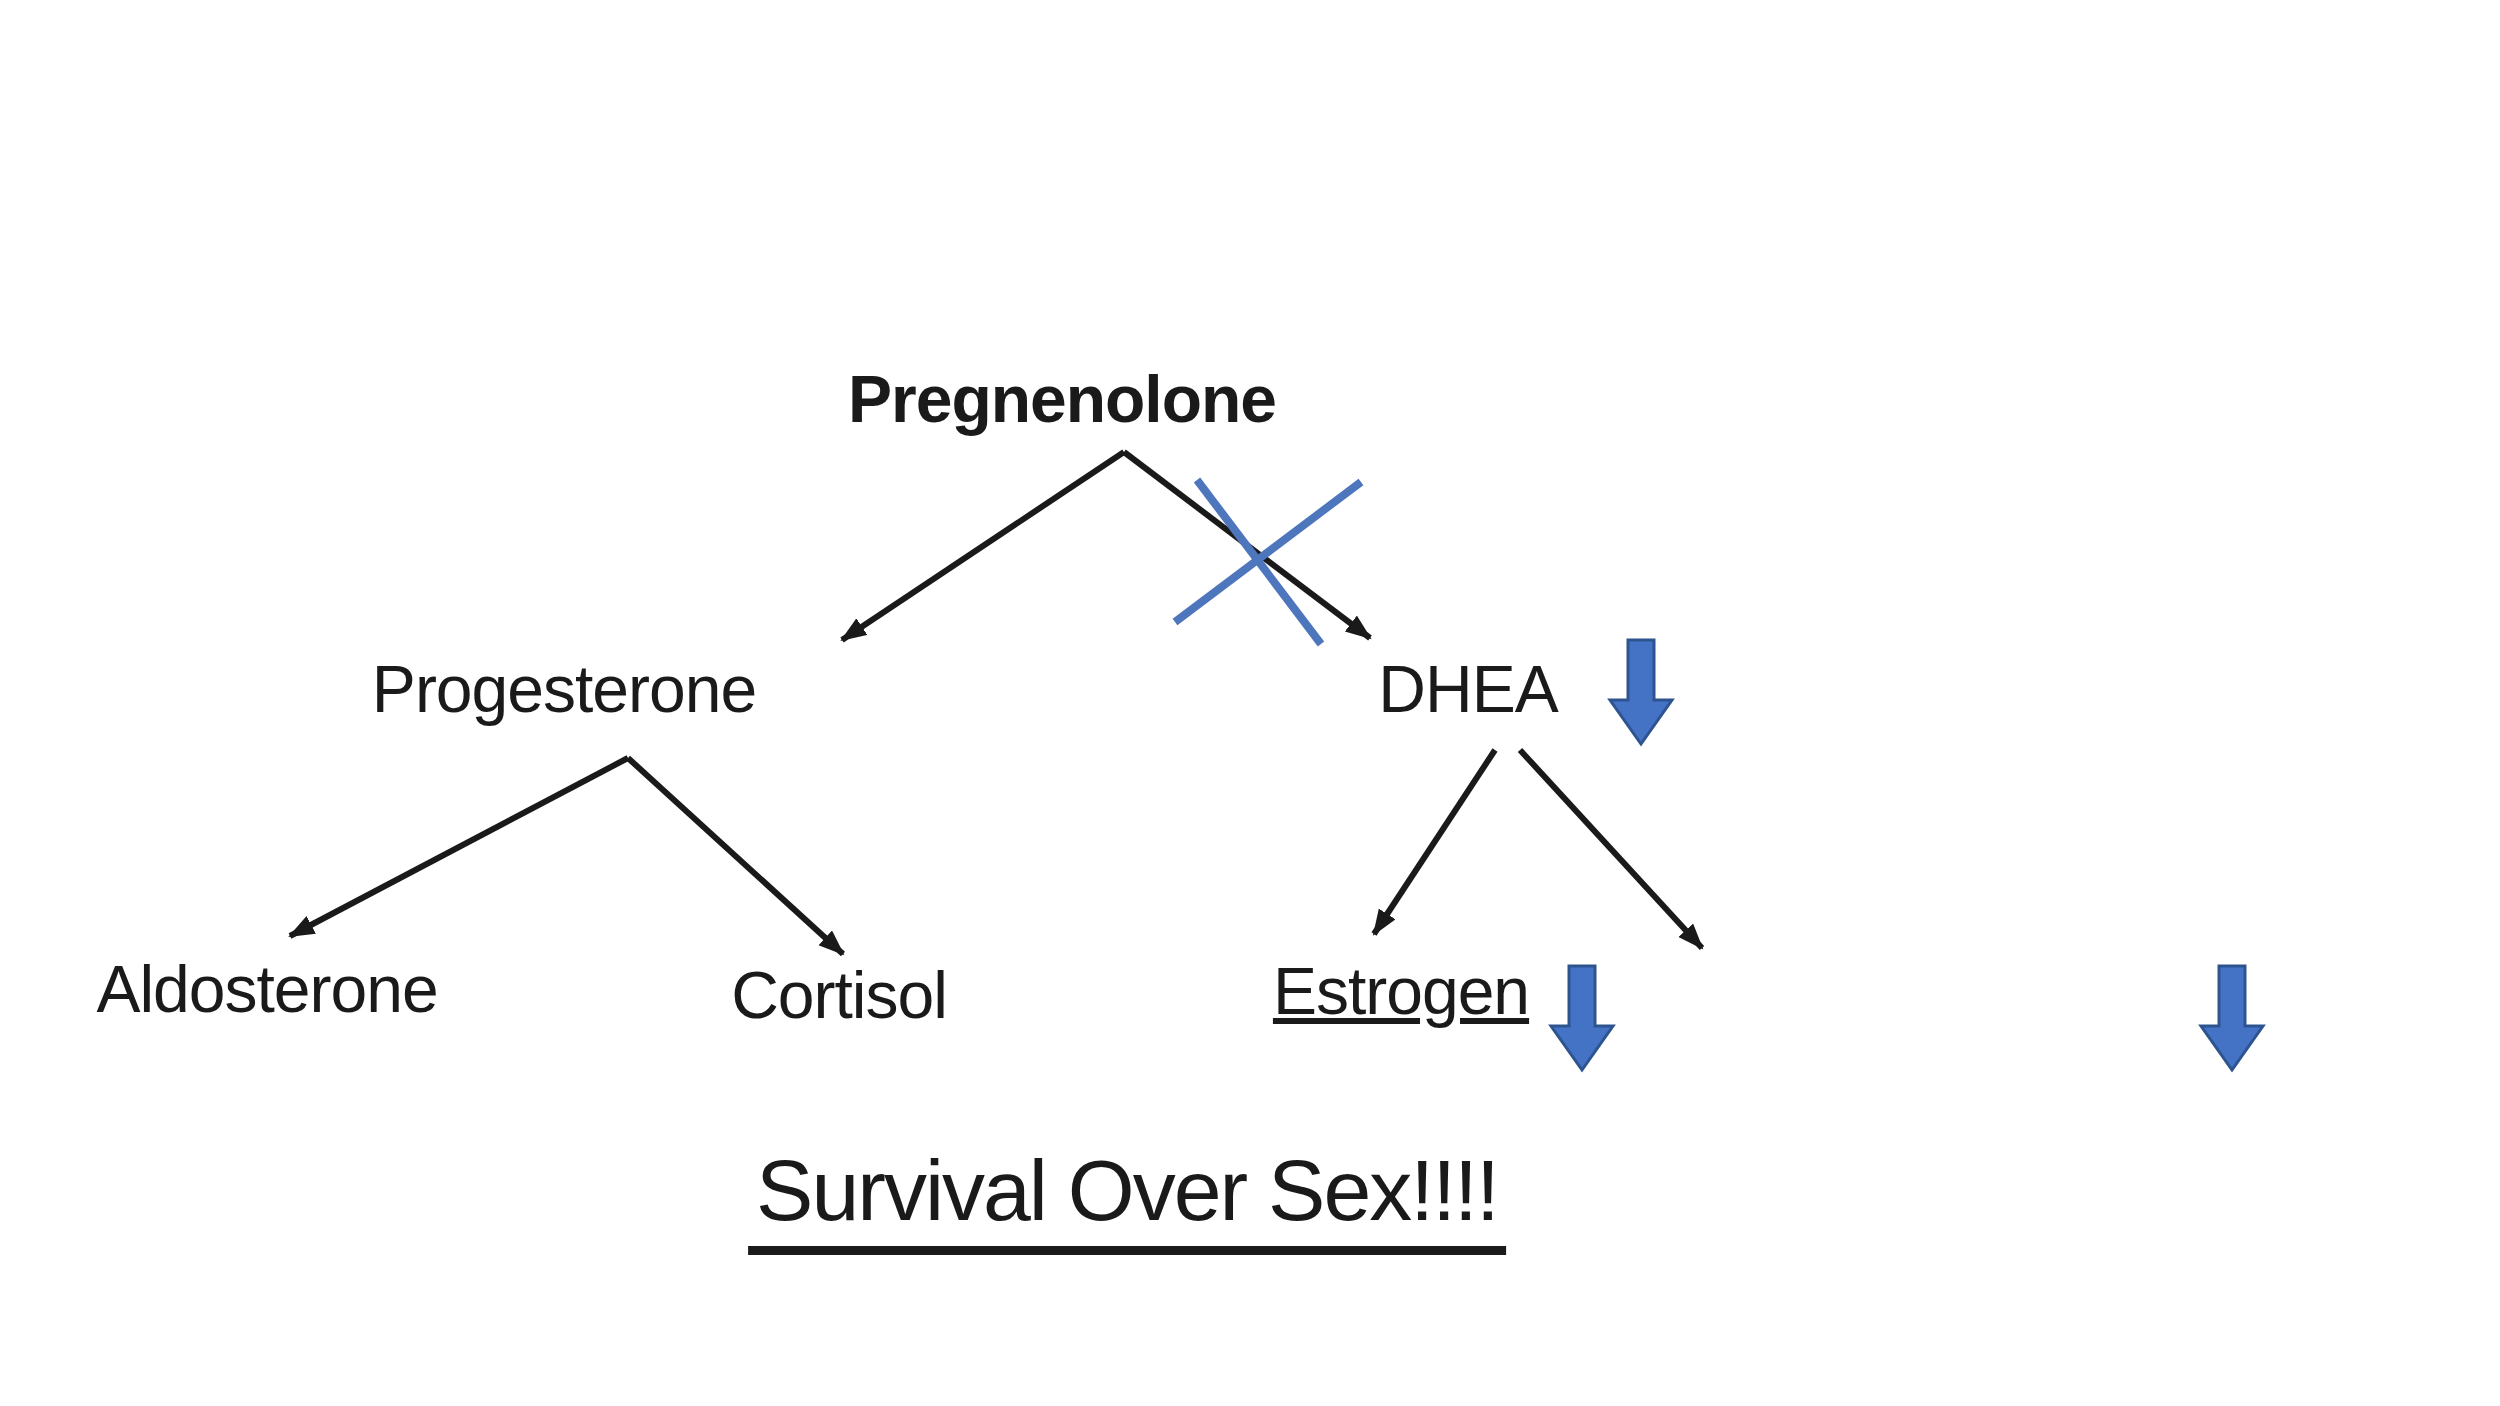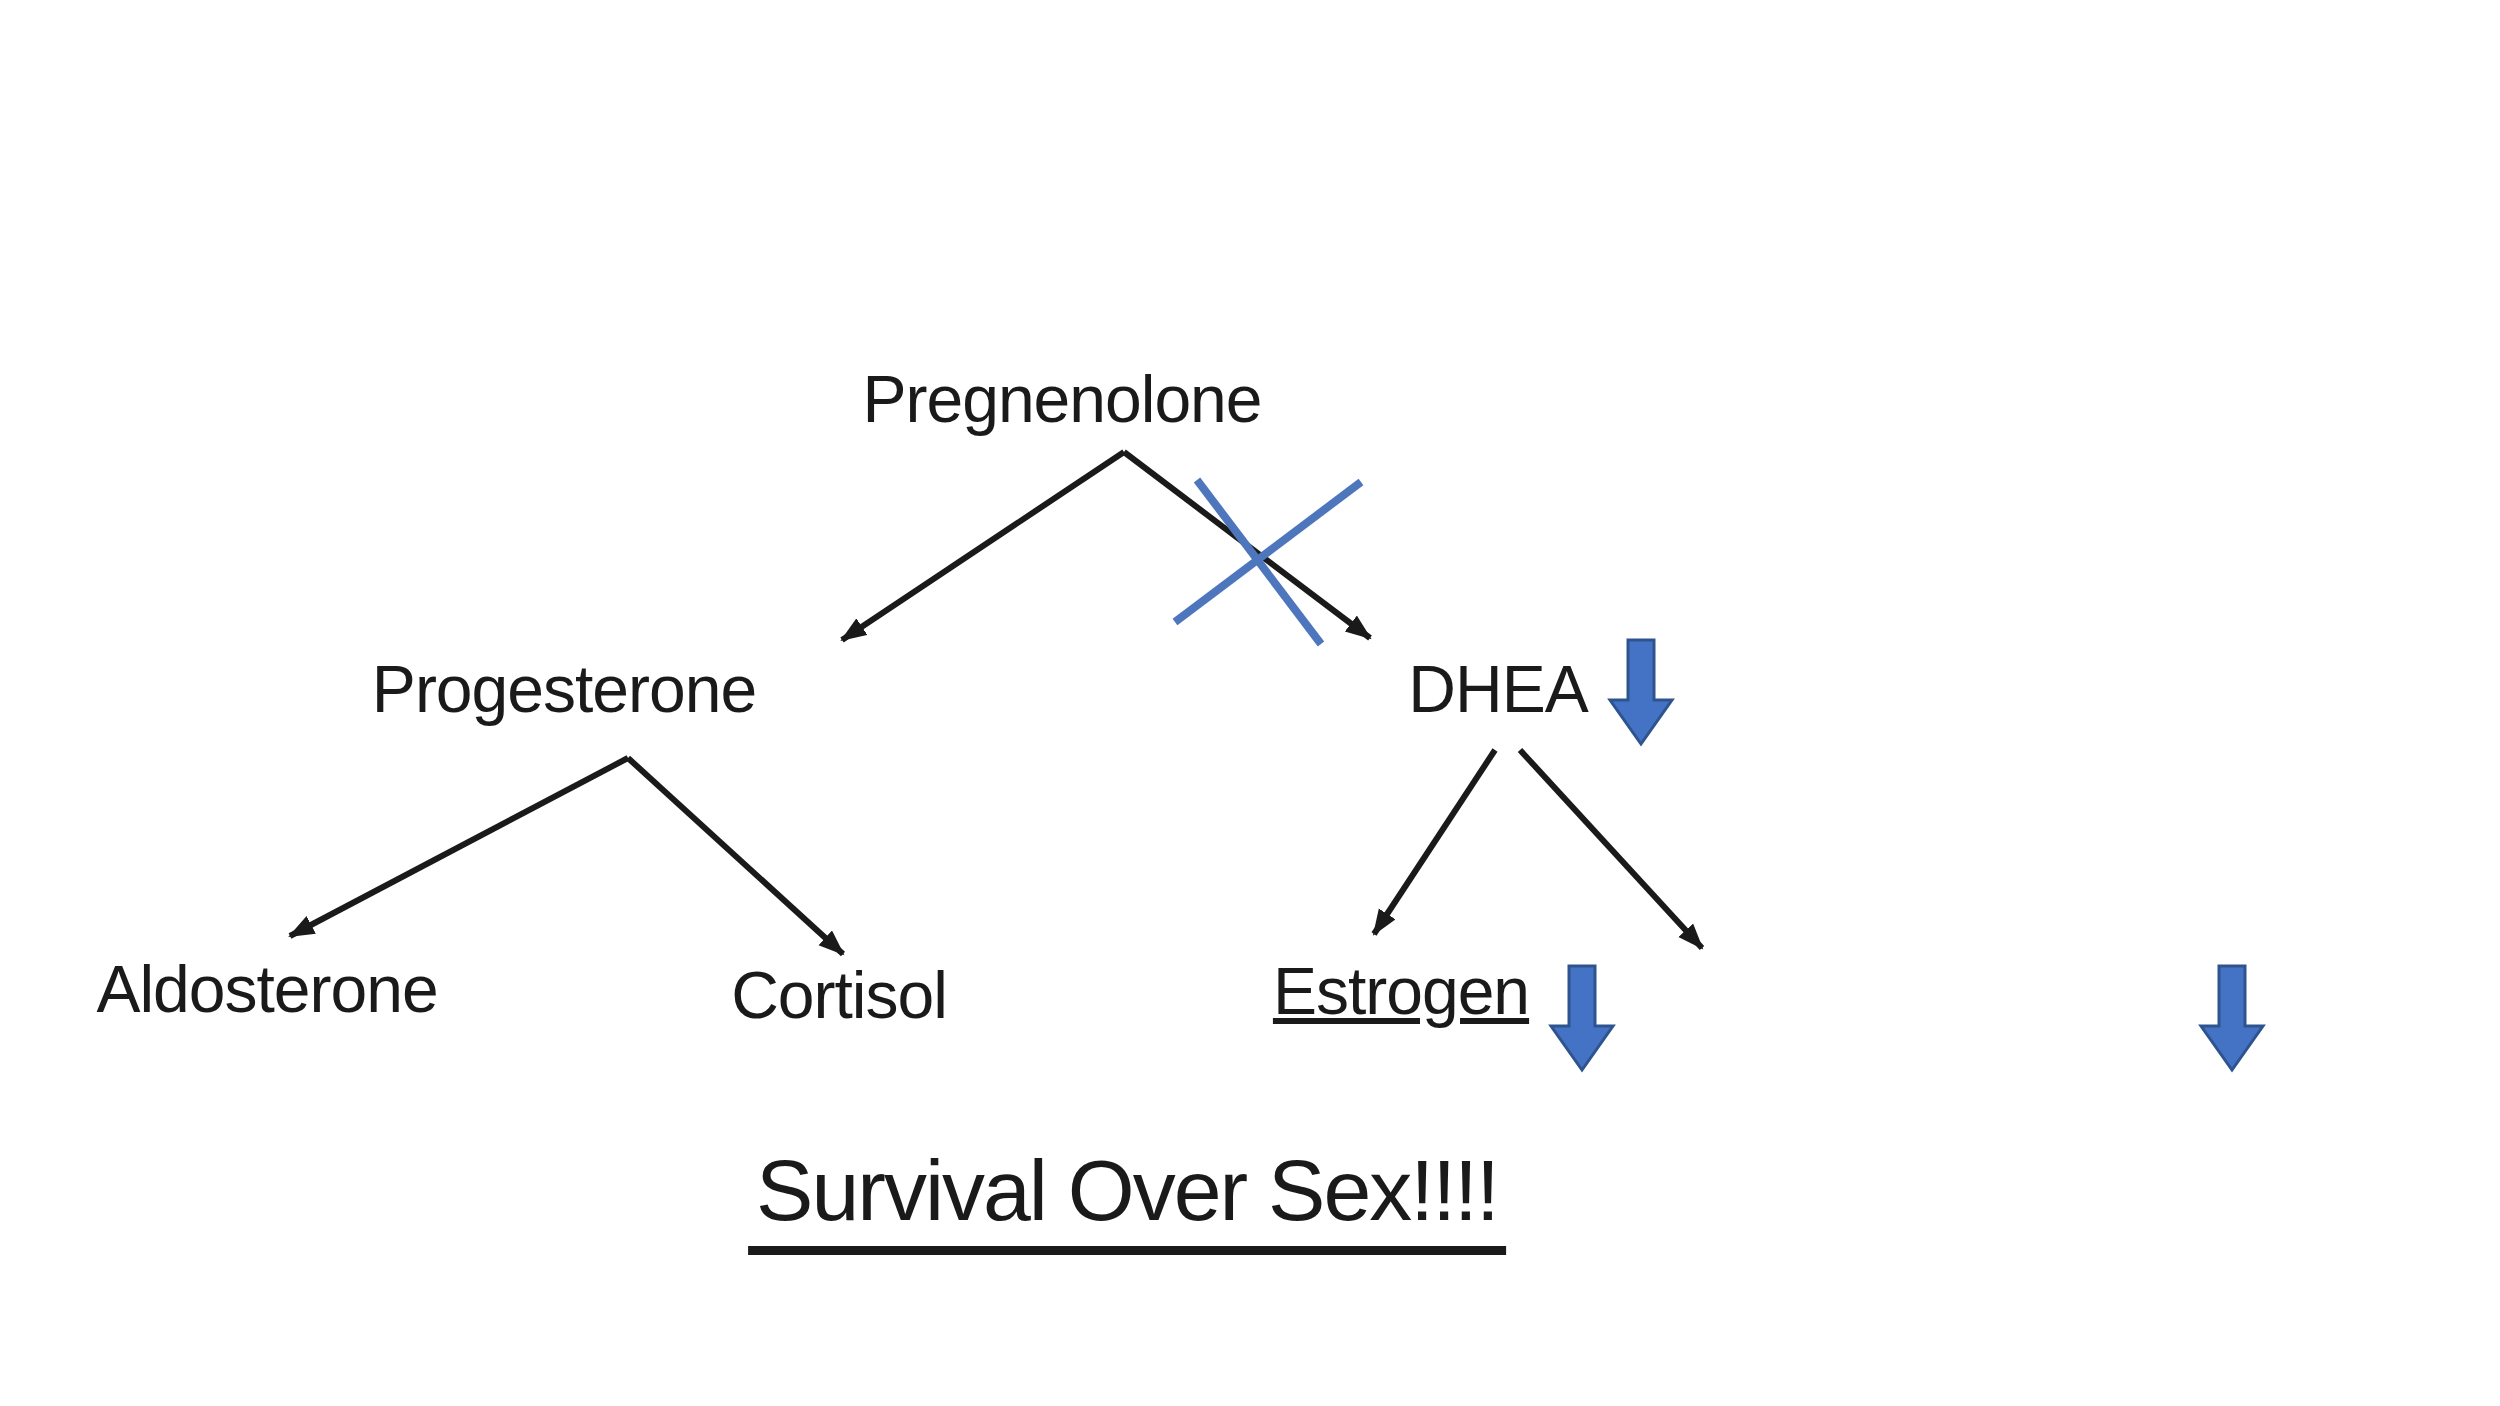--- a/index.html
+++ b/index.html
@@ -30,23 +30,23 @@
   }
   .node {
     position: absolute;
     transform: translateX(-50%);
     font-size: 66px;
     font-weight: 400;
     letter-spacing: -1px;
     line-height: 1;
     white-space: nowrap;
   }
-  .n-pregnenolone { left: 1062px; top: 366px; }
+  .n-pregnenolone { left: 1062px; top: 366px; font-weight: bold; }
   .n-progesterone { left: 564px;  top: 656px; }
-  .n-dhea         { left: 1498px; top: 656px; }
+  .n-dhea         { left: 1468px; top: 656px; }
   .n-aldosterone  { left: 267px;  top: 956px; }
   .n-cortisol     { left: 839px;  top: 962px; text-align: center; }
   .n-estrogen     { left: 1401px; top: 958px; text-decoration: underline; }
   .n-testosterone { left: 1913px; top: 958px; }
   .footer {
     position: absolute;
     left: 1127px;
     top: 1147px;
     transform: translateX(-50%);
     font-size: 86px;

